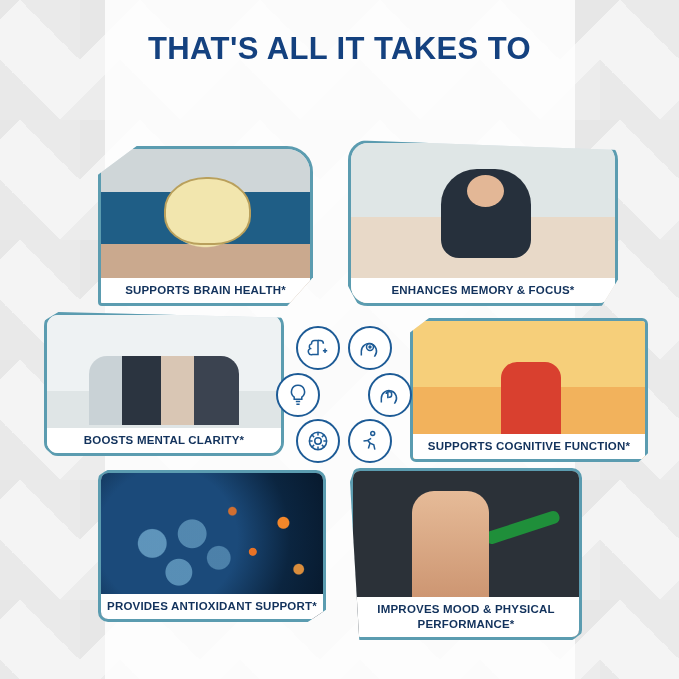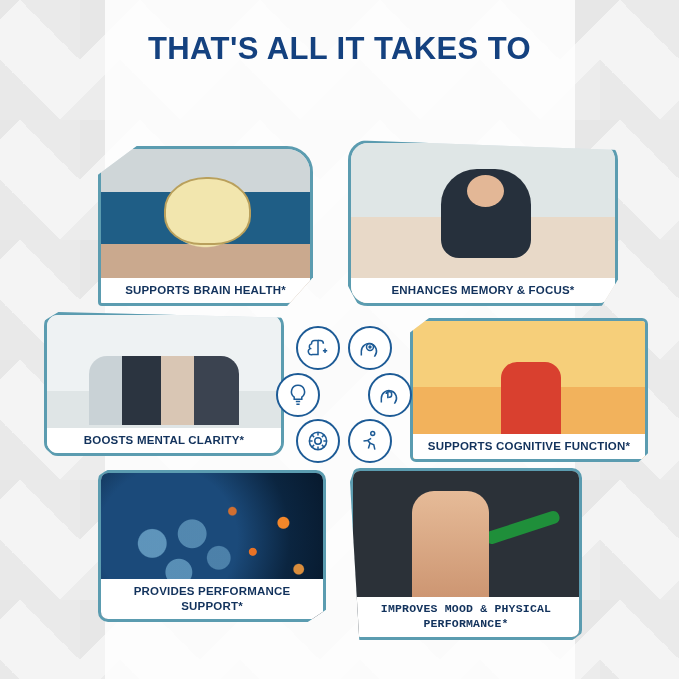--- a/index.html
+++ b/index.html
@@ -70,21 +70,21 @@
       clip-path:polygon(0 18%,18% 0,100% 0,100% 82%,88% 100%,0 100%);}
   .c2{left:348px;top:140px;width:270px;height:166px;border-radius:20px;
       clip-path:polygon(0 0,100% 6%,100% 84%,94% 100%,4% 100%,0 88%);}
   .c3{left:32px;top:312px;width:240px;height:144px;border-radius:14px;
       clip-path:polygon(0 6%,6% 0,100% 4%,100% 100%,4% 100%,0 94%);margin-left:12px;}
   .c4{left:410px;top:318px;width:238px;height:144px;border-radius:6px;
       clip-path:polygon(0 10%,8% 0,100% 0,100% 94%,96% 100%,0 100%);}
   .c5{left:98px;top:470px;width:228px;height:152px;border-radius:10px;
       clip-path:polygon(0 4%,4% 0,100% 0,100% 92%,92% 100%,0 100%);}
   .c6{left:350px;top:468px;width:232px;height:172px;border-radius:10px;
-      clip-path:polygon(2% 0,100% 0,100% 96%,96% 100%,4% 100%,0 8%);font-family:Liberation Mono, monospace;}
+      clip-path:polygon(2% 0,100% 0,100% 96%,96% 100%,4% 100%,0 8%);}
 
   
   .ph-brain{background:
       radial-gradient(ellipse at 50% 42%, #f0e4ad 0 26%, transparent 27%),
       linear-gradient(#cfd6d8 0 28%, #1f5e86 28% 62%, #caa98e 62% 100%);}
   .ph-brain:after{
     content:"";position:absolute;left:30%;top:18%;width:40%;height:42%;
     background:#f2e6ae;border:2px solid #b9a05c;border-radius:48% 48% 42% 42%;
   }
   .ph-study{background:
@@ -178,21 +178,21 @@
     <div class="caption">BOOSTS MENTAL CLARITY*</div>
   </div>
 
   <div class="card c4">
     <div class="photo ph-arms"></div>
     <div class="caption">SUPPORTS COGNITIVE FUNCTION*</div>
   </div>
 
   <div class="card c5">
     <div class="photo ph-cells"></div>
-    <div class="caption">PROVIDES PERFORMANCE SUPPORT*</div>
+    <div class="caption">PROVIDES ANTIOXIDANT SUPPORT*</div>
   </div>
 
   <div class="card c6">
     <div class="photo ph-gym"></div>
     <div class="caption">IMPROVES MOOD &amp; PHYSICAL PERFORMANCE*</div>
   </div>
 
   <div class="icon-badge ib1">
     <svg width="26" height="26" viewBox="0 0 24 24" fill="none" stroke="#1d5b96" stroke-width="1.4">
       <path d="M9 5a3 3 0 0 0-3 3 2.6 2.6 0 0 0-1 4.6A2.8 2.8 0 0 0 7 18h5V5z"></path>

